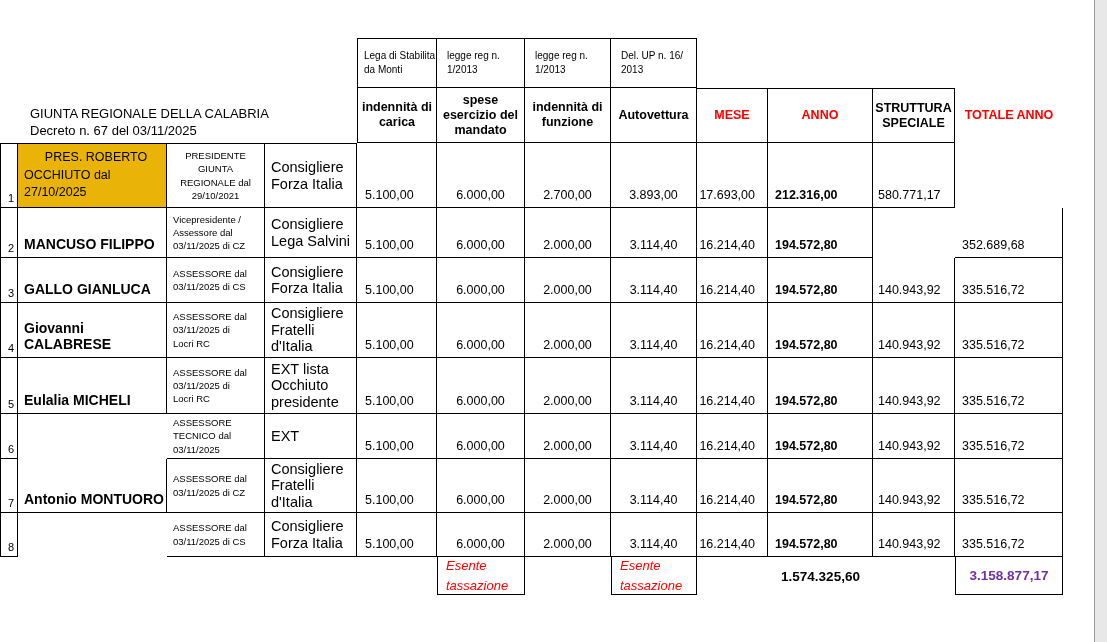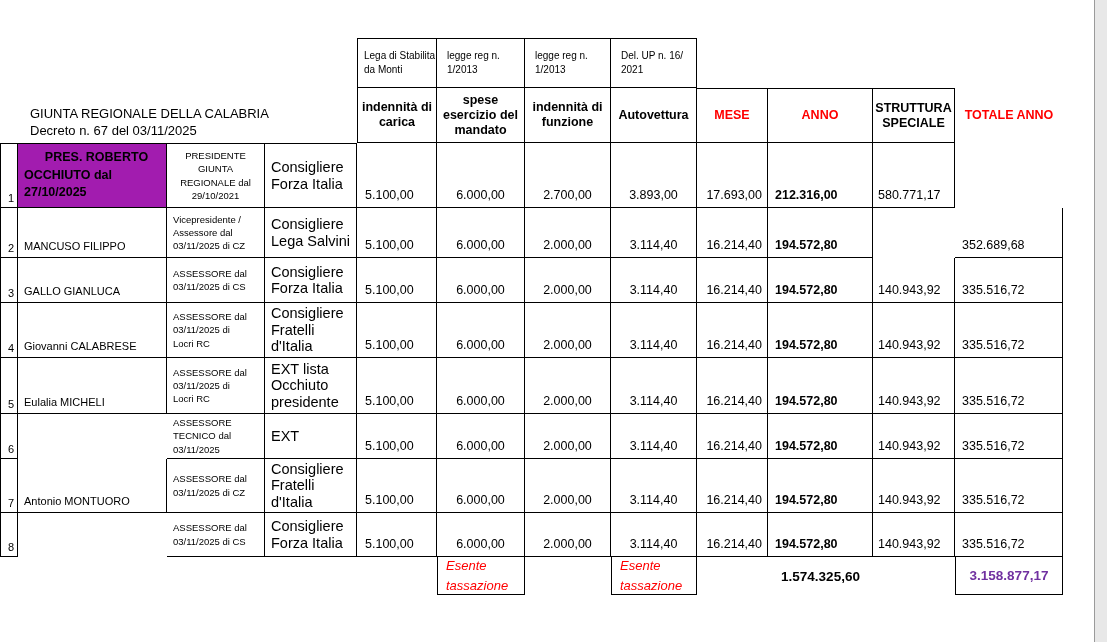--- a/index.html
+++ b/index.html
@@ -11,49 +11,49 @@
   .c{display:flex;box-sizing:border-box;min-width:0;min-height:0;}
   .br{border-right:1px solid #000}.bb{border-bottom:1px solid #000}
   .bl{border-left:1px solid #000}.bt{border-top:1px solid #000}
 
   .title{align-items:flex-end;padding:0 0 4px 30px;font-size:13px;line-height:1.32;white-space:pre-line}
   .law{font-size:10px;align-items:center;padding-left:6px;line-height:1.4}
   .law2{padding-left:10px}
   .hdr{font-weight:bold;font-size:12.5px;align-items:center;justify-content:center;text-align:center;line-height:1.2}
   .red{color:#ff0000}
   .rownum{font-size:11px;align-items:flex-end;justify-content:flex-end;padding:0 3px 3px 0}
-  .name{font-weight:normal;font-size:11px;align-items:flex-end;padding:4px 2px 5px 6px;line-height:1.1}
-  .green{background:#a21caf;font-weight:bold;font-size:12.5px;white-space:pre-wrap;align-items:center;padding:0 8px 0 6px;line-height:1.4}
+  .name{font-weight:bold;font-size:14px;align-items:flex-end;padding:4px 2px 5px 6px;line-height:1.1}
+  .green{background:#eab308;font-weight:normal;font-size:12.5px;white-space:pre-wrap;align-items:center;padding:0 8px 0 6px;line-height:1.4}
   .role{font-size:9.5px;white-space:pre-line;align-items:center;padding-left:6px;line-height:1.4}
   .role-ctr{justify-content:center;text-align:center;padding-left:0}
   .party{font-size:14.5px;white-space:pre-line;align-items:center;padding-left:6px;line-height:1.13}
   .money{font-size:12.5px;align-items:flex-end;justify-content:center;padding-bottom:5px}
   .m-left{justify-content:flex-start;padding-left:8px}
-  .m-mese{justify-content:flex-end;padding-right:5px}
+  .m-mese{justify-content:flex-end;padding-right:12px}
   .m-anno{font-weight:bold;justify-content:flex-start;padding-left:7px}
   .m-strut{justify-content:flex-start;padding-left:5px}
   .m-tot{justify-content:flex-start;padding-left:7px}
   .esente{color:#ff0000;font-style:italic;font-size:13px;white-space:pre-line;align-items:center;padding-left:8px;line-height:1.5}
   .ftot{font-weight:bold;font-size:13.5px;align-items:center;justify-content:center}
   .purple{color:#7030a0}
   .edge{position:absolute;top:0;right:0;width:12px;height:642px;background:#e8e8e8;border-left:1px solid #9a9a9a}
 </style>
 </head>
 <body>
 
 <div class="sheet">
   <div class="tbl">
 
     <div class="c title" style="grid-area:1/1/3/5">GIUNTA REGIONALE DELLA CALABRIA
 Decreto n. 67 del 03/11/2025</div>
 
     <div class="c law bl bt br bb" style="grid-area:1/5">Lega di Stabilita da Monti</div>
     <div class="c law law2 bt br bb" style="grid-area:1/6">legge reg n. 1/2013</div>
     <div class="c law law2 bt br bb" style="grid-area:1/7">legge reg n. 1/2013</div>
-    <div class="c law law2 bt br bb" style="grid-area:1/8">Del. UP n. 16/ 2021</div>
+    <div class="c law law2 bt br bb" style="grid-area:1/8">Del. UP n. 16/ 2013</div>
 
     <div class="c hdr bl br bb" style="grid-area:2/5">indennità di carica</div>
     <div class="c hdr br bb" style="grid-area:2/6">spese esercizio del mandato</div>
     <div class="c hdr br bb" style="grid-area:2/7">indennità di funzione</div>
     <div class="c hdr br bb" style="grid-area:2/8">Autovettura</div>
     <div class="c hdr red bt br bb" style="grid-area:2/9">MESE</div>
     <div class="c hdr red bt br bb" style="grid-area:2/10">ANNO</div>
     <div class="c hdr bt br bb" style="grid-area:2/11">STRUTTURA SPECIALE</div>
     <div class="c hdr red" style="grid-area:2/12">TOTALE ANNO</div>
 

